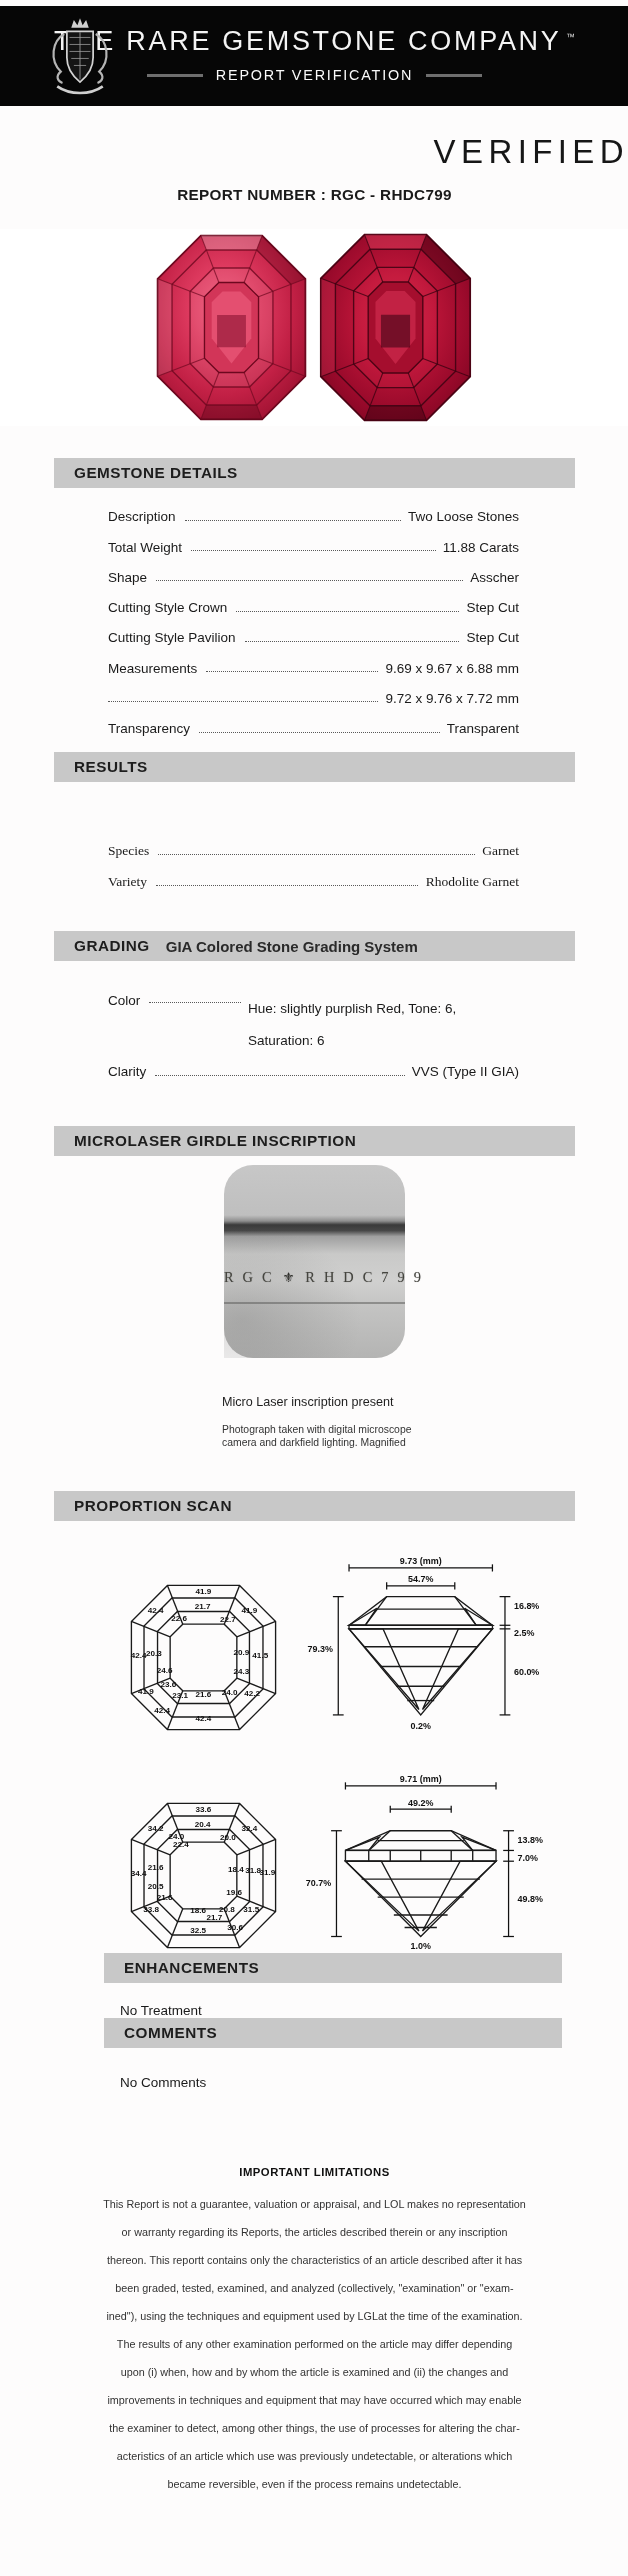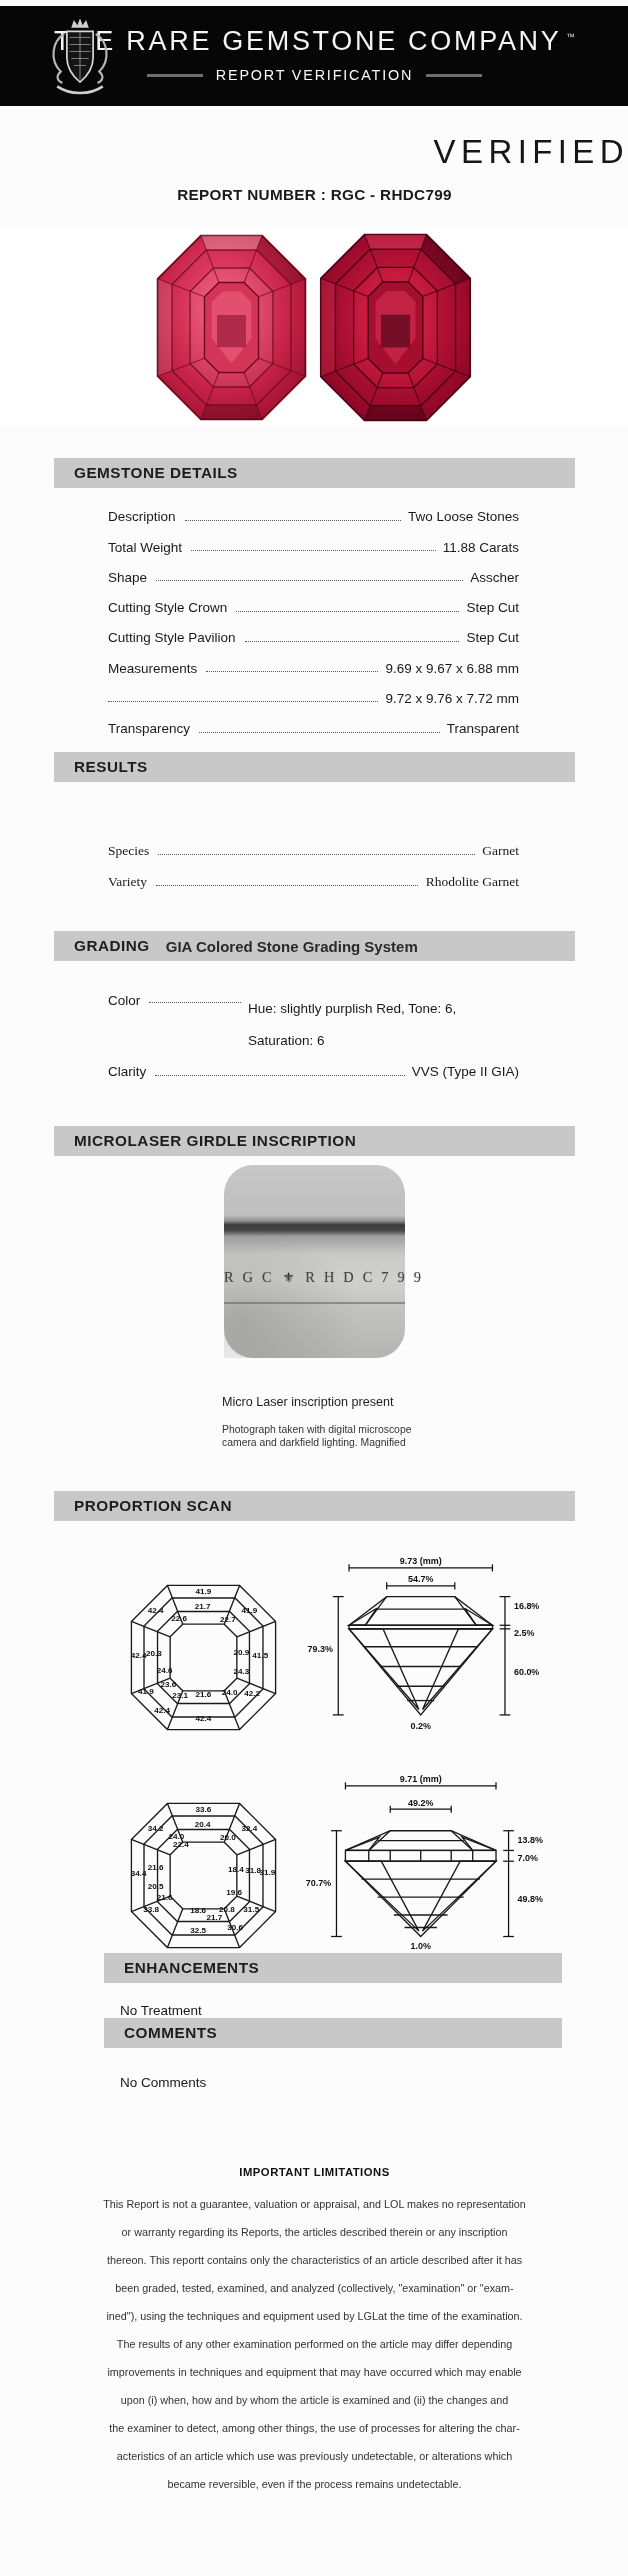--- a/index.html
+++ b/index.html
@@ -457,21 +457,21 @@
   <div class="plain-value" style="margin-top:27px;">No Comments</div>
 
   <div class="limit-title">IMPORTANT LIMITATIONS</div>
   <div class="limit-lines">
       <div>This Report is not a guarantee, valuation or appraisal, and LOL makes no representation</div>
       <div>or warranty regarding its Reports, the articles described therein or any inscription</div>
       <div>thereon. This reportt contains only the characteristics of an article described after it has</div>
       <div>been graded, tested, examined, and analyzed (collectively, "examination" or "exam-</div>
       <div>ined"), using the techniques and equipment used by LGLat the time of the examination.</div>
       <div>The results of any other examination performed on the article may differ depending</div>
+      <div>upon (i) when, how and by whom the article is examined and (ii) the changes and</div>
       <div>improvements in techniques and equipment that may have occurred which may enable</div>
-      <div>upon (i) when, how and by whom the article is examined and (ii) the changes and</div>
       <div>the examiner to detect, among other things, the use of processes for altering the char-</div>
       <div>acteristics of an article which use was previously undetectable, or alterations which</div>
       <div>became reversible, even if the process remains undetectable.</div>
     </div>
 
 </div>
 
 
 </body></html>

